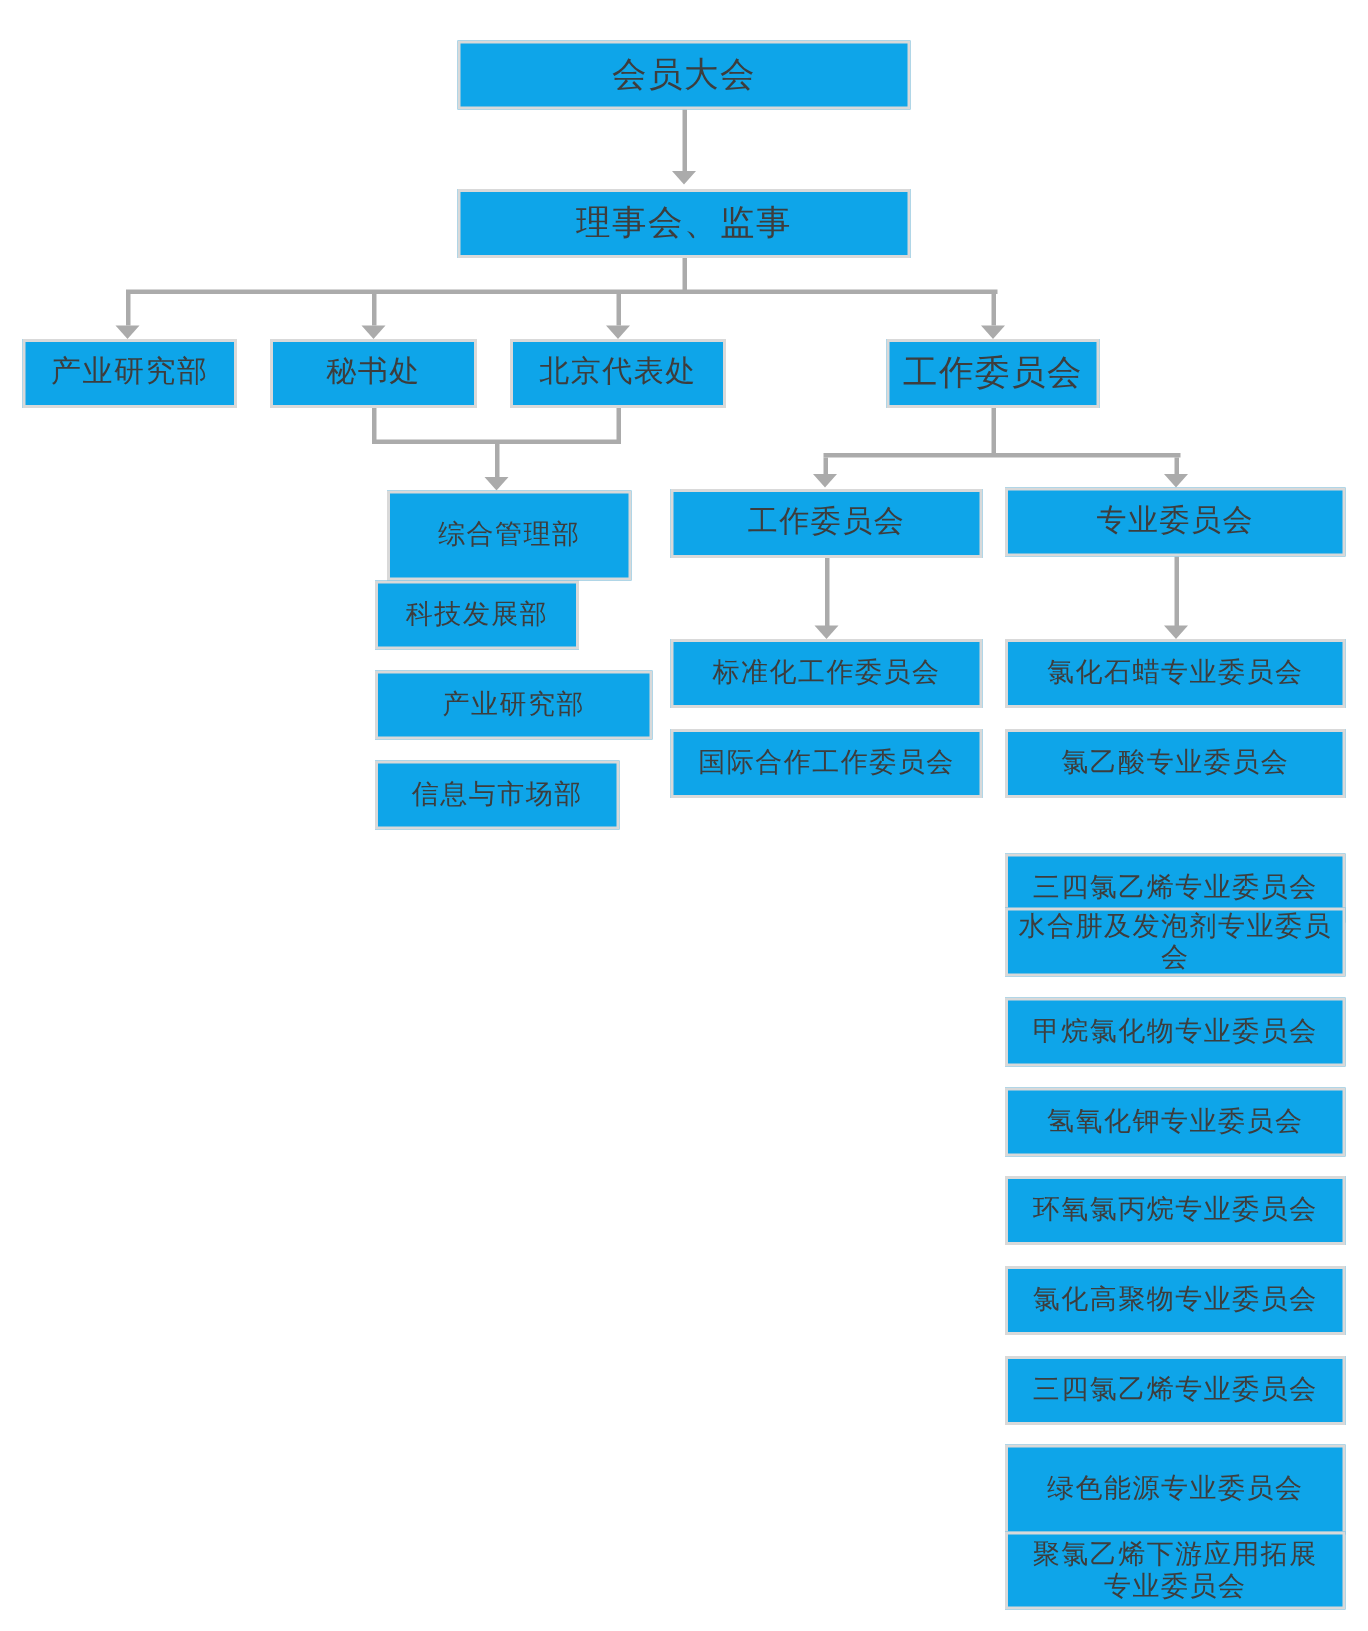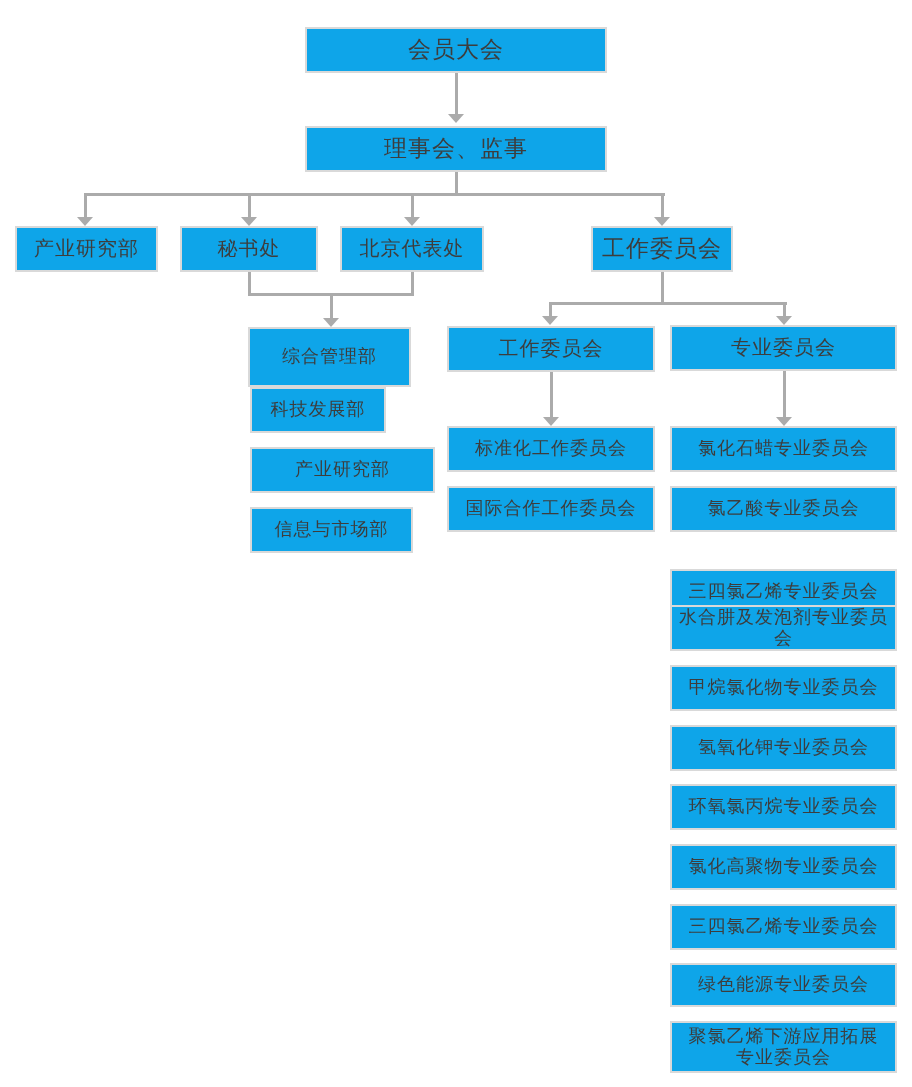--- a/index.html
+++ b/index.html
@@ -110,21 +110,21 @@
   </div>
 
   <div class="node fs20" style="left:340px;top:226px;width:144px;height:46px">
     <span>北京代表处</span>
   </div>
 
   <div class="node fs23" style="left:591px;top:226px;width:142px;height:46px">
     <span>工作委员会</span>
   </div>
 
-  <div class="node fs18" style="left:248px;top:327px;width:163px;height:60px">
+  <div class="node fs18" style="left:258px;top:327px;width:163px;height:60px">
     <span>综合管理部</span>
   </div>
   <div class="node fs18" style="left:250px;top:387px;width:136px;height:46px">
     <span>科技发展部</span>
   </div>
   <div class="node fs18" style="left:250px;top:447px;width:185px;height:46px">
     <span>产业研究部</span>
   </div>
   <div class="node fs18" style="left:250px;top:507px;width:163px;height:46px">
     <span>信息与市场部</span>
@@ -164,21 +164,21 @@
   </div>
   <div class="node fs18" style="left:670px;top:784px;width:227px;height:46px">
     <span>环氧氯丙烷专业委员会</span>
   </div>
   <div class="node fs18" style="left:670px;top:844px;width:227px;height:46px">
     <span>氯化高聚物专业委员会</span>
   </div>
   <div class="node fs18" style="left:670px;top:904px;width:227px;height:46px">
     <span>三四氯乙烯专业委员会</span>
   </div>
-  <div class="node fs18" style="left:670px;top:963px;width:227px;height:44px">
+  <div class="node fs18" style="left:670px;top:963px;width:227px;height:60px">
     <span>绿色能源专业委员会</span>
   </div>
   <div class="node fs18" style="left:670px;top:1021px;width:227px;height:52px">
     <span>聚氯乙烯下游应用拓展
 专业委员会</span>
   </div>
 
 </div>
 
 </body></html>

